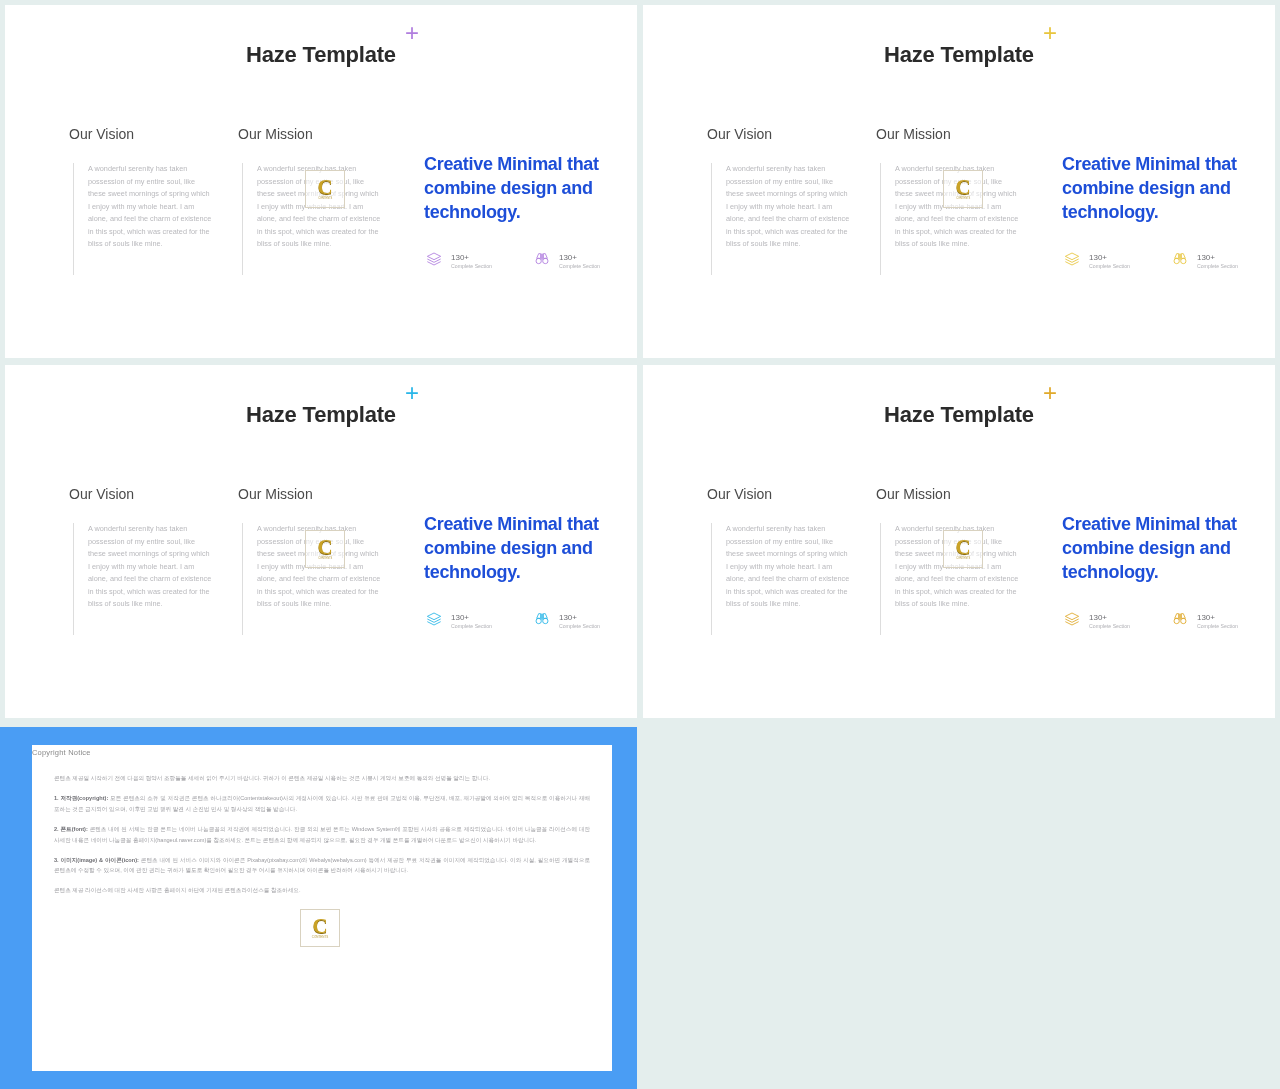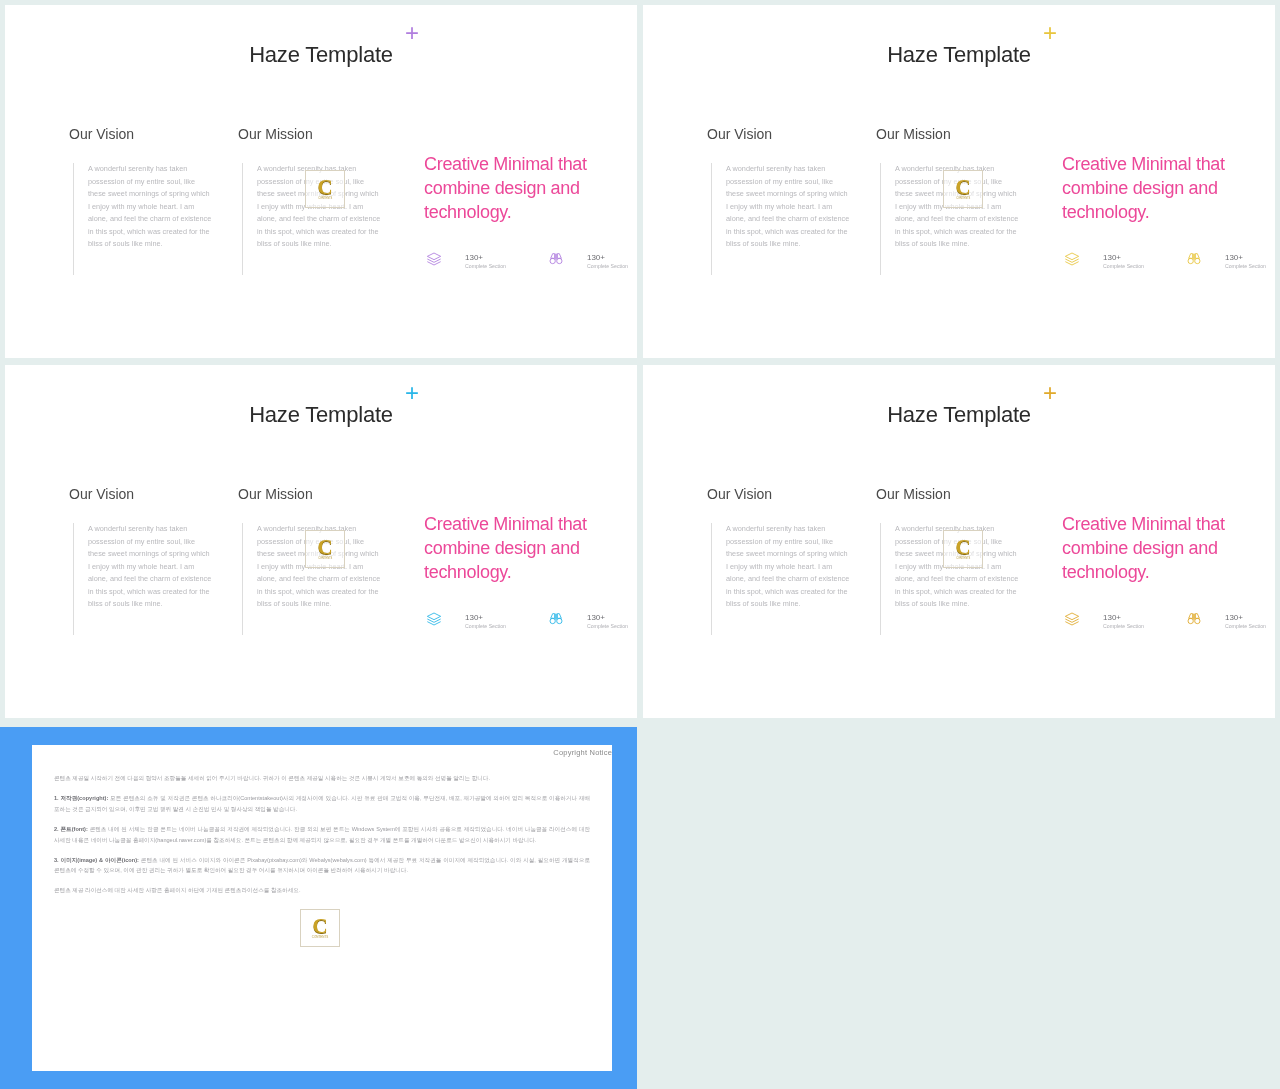--- a/index.html
+++ b/index.html
@@ -27,21 +27,21 @@
     position: absolute;
     font-weight: 300;
     line-height: 1;
     user-select: none;
   }
 
   .slide-title {
     position: absolute;
     text-align: center;
     color: #2b2b2b;
-    font-weight: 400;
+    font-weight: 700;
     letter-spacing: -0.2px;
     white-space: nowrap;
   }
 
   .col-head {
     position: absolute;
     color: #4a4a4a;
     font-weight: 400;
     white-space: nowrap;
   }
@@ -51,35 +51,35 @@
     border-left: 1px solid #dddddd;
     padding-left: 14px;
   }
   .body-col p {
     color: #b9b9bd;
     line-height: 1.72;
   }
 
   .headline {
     position: absolute;
-    color: #ec4899;
-    font-weight: 400;
+    color: #1d4ed8;
+    font-weight: 700;
     line-height: 1.32;
     letter-spacing: -0.3px;
   }
 
   .stats {
     position: absolute;
     display: flex;
     align-items: center;
   }
   .stat { display: flex; align-items: center; }
   .stat + .stat { margin-left: 42px; }
   .stat .ico { display: block; }
-  .stat .txt { margin-left: 23px; }
+  .stat .txt { margin-left: 9px; }
   .stat .num { display: block; color: #6d6d72; line-height: 1.25; }
   .stat .cap { display: block; color: #b0b0b5; line-height: 1.25; }
 
   
   .watermark {
     position: absolute;
     border: 1px solid #d9d2c0;
     background: rgba(255,255,255,0.55);
     display: flex;
     flex-direction: column;
@@ -117,21 +117,21 @@
   }
   #doc-title-ko {
     text-align: center;
     color: #3c3c3c;
     font-weight: 700;
     font-size: 11px;
     margin-top: 48px;
     letter-spacing: 0.4px;
   }
   #doc-title-en {
-    text-align: right;
+    text-align: left;
     color: #8a8a8a;
     font-size: 7.5px;
     margin-top: 3px;
     letter-spacing: 0.2px;
   }
   .doc-body { padding: 0 22px; margin-top: 16px; }
   .doc-p {
     color: #9a9a9f;
     font-size: 5.6px;
     line-height: 1.95;

